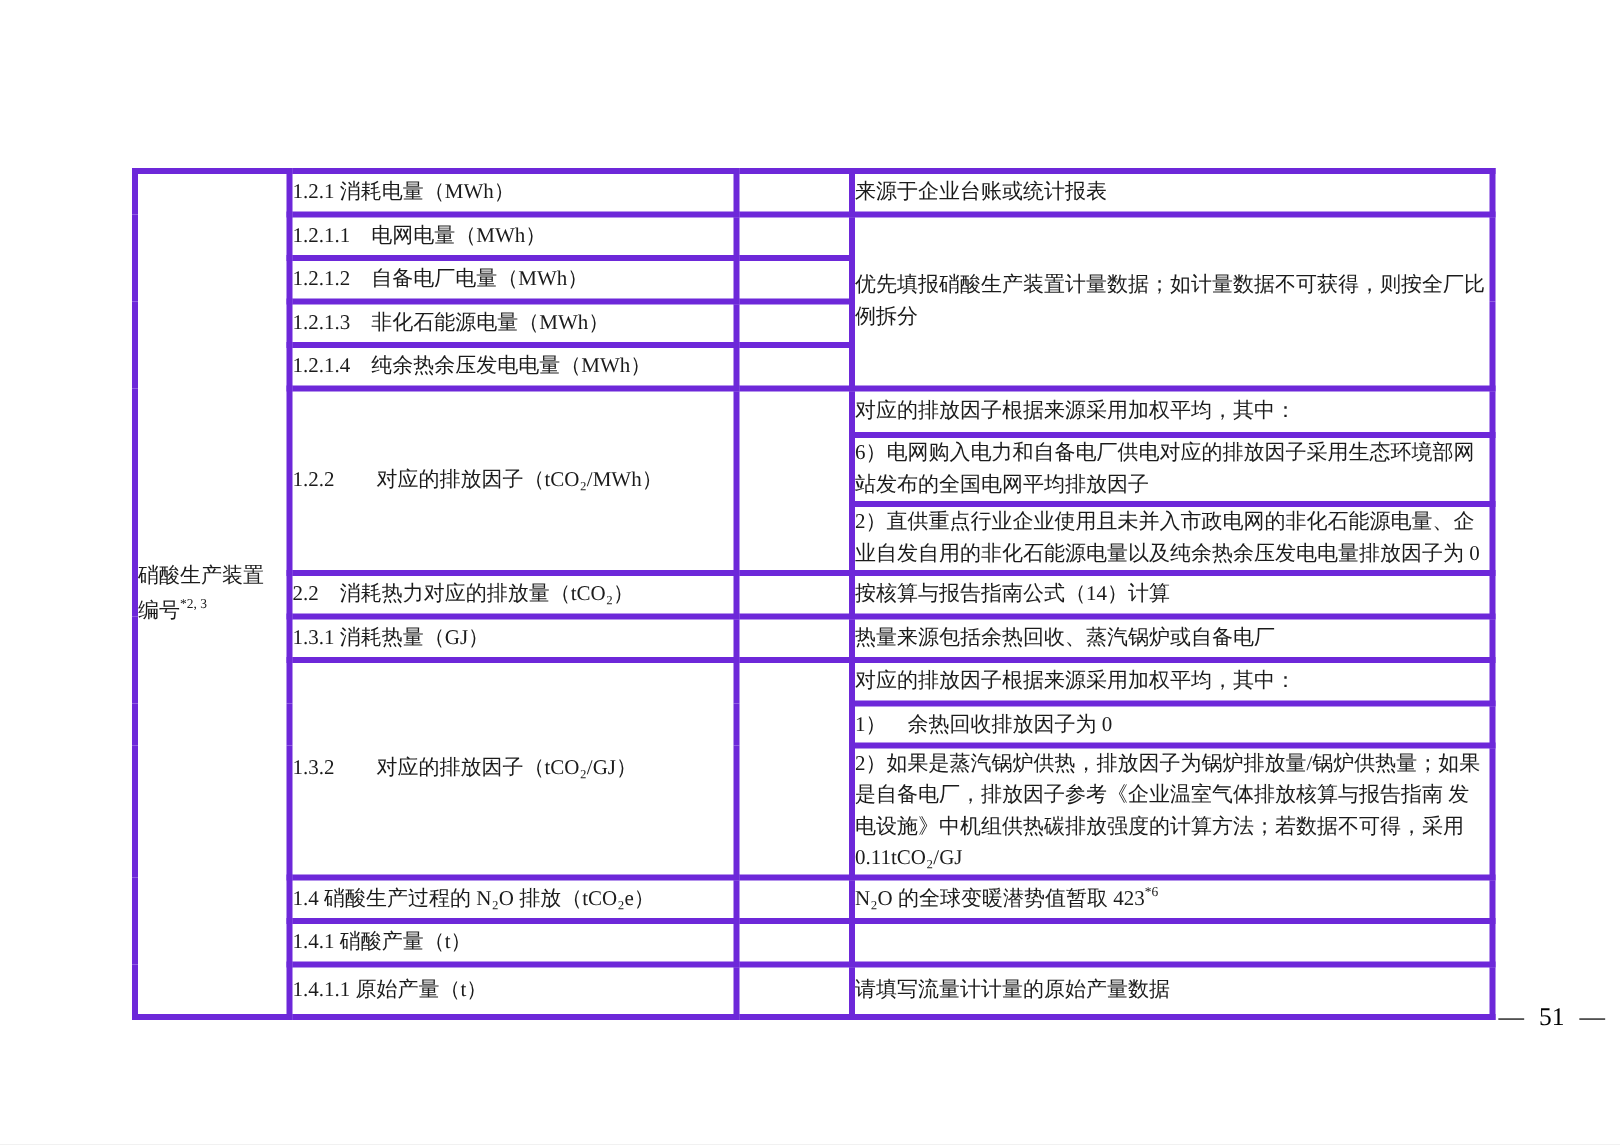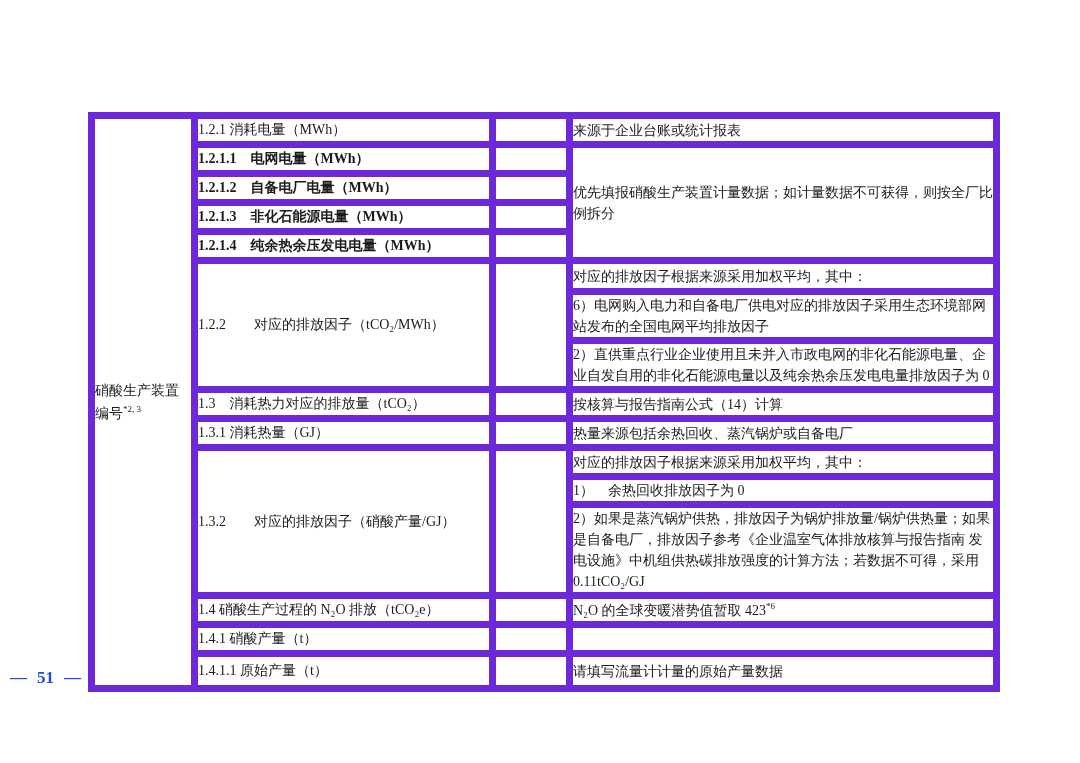--- a/index.html
+++ b/index.html
@@ -12,21 +12,21 @@
     overflow:hidden;
   }
   table.doc-table{
     position:absolute;
     left:88px;top:112px;
     border-collapse:collapse;
     table-layout:fixed;
     border:2px solid #3a3a3a;
   }
   table.doc-table td{
-    border:7px solid #6d28d9;
+    border:4px solid #6d28d9;
     font-size:14px;
     vertical-align:middle;
     padding:0;
     overflow:hidden;
   }
   col.c-device{width:103px;}
   col.c-label{width:298px;}
   col.c-value{width:77px;}
   col.c-note{width:427px;}
 
@@ -38,40 +38,39 @@
     text-align:left;
     line-height:18px;
     padding-right:4px;
   }
   td.note-cell{
     text-align:left;
     line-height:21px;
     padding:2px 6px 2px 6px;
   }
   .ind38{padding-left:38px;}
-  .ind56{padding-left:56px;font-weight:bold;}
+  .ind56{padding-left:56px;}
   .ind40{padding-left:40px;}
   .ind25{padding-left:25px;}
   .ind37{padding-left:37px;}
   .ind4{padding-left:4px;}
   .ind57{padding-left:57px;}
 
   .sup{
     font-size:9px;
     vertical-align:super;
     line-height:0;
   }
   .page-number{
     position:absolute;
     left:0;top:668px;
     width:100%;
-    text-align:left;
+    text-align:right;
     font-size:17px;
-    color:#1d4ed8;
-    font-weight:bold;
+    color:#000000;
   }
   .page-number .dash{margin:0 10px;}
 </style>
 </head>
 <body>
 
 <div class="page">
 
   <table class="doc-table">
     <colgroup>
@@ -112,31 +111,31 @@
         <td rowspan="3"></td>
         <td class="note-cell">对应的排放因子根据来源采用加权平均，其中：</td>
       </tr>
       <tr style="height:43px;">
         <td class="note-cell">6）电网购入电力和自备电厂供电对应的排放因子采用生态环境部网站发布的全国电网平均排放因子</td>
       </tr>
       <tr style="height:44px;">
         <td class="note-cell">2）直供重点行业企业使用且未并入市政电网的非化石能源电量、企业自发自用的非化石能源电量以及纯余热余压发电电量排放因子为 0</td>
       </tr>
       <tr style="height:29px;">
-        <td class="label-cell ind25">1.3　消耗热力对应的排放量（tCO₂）</td>
+        <td class="label-cell ind25">2.2　消耗热力对应的排放量（tCO₂）</td>
         <td></td>
         <td class="note-cell">按核算与报告指南公式（14）计算</td>
       </tr>
       <tr style="height:29px;">
         <td class="label-cell ind37">1.3.1 消耗热量（GJ）</td>
         <td></td>
         <td class="note-cell">热量来源包括余热回收、蒸汽锅炉或自备电厂</td>
       </tr>
       <tr style="height:29px;">
-        <td class="label-cell ind40" rowspan="3">1.3.2　　对应的排放因子（硝酸产量/GJ）</td>
+        <td class="label-cell ind40" rowspan="3">1.3.2　　对应的排放因子（tCO₂/GJ）</td>
         <td rowspan="3"></td>
         <td class="note-cell">对应的排放因子根据来源采用加权平均，其中：</td>
       </tr>
       <tr style="height:28px;">
         <td class="note-cell">1）　余热回收排放因子为 0</td>
       </tr>
       <tr style="height:65px;">
         <td class="note-cell">2）如果是蒸汽锅炉供热，排放因子为锅炉排放量/锅炉供热量；如果是自备电厂，排放因子参考《企业温室气体排放核算与报告指南 发电设施》中机组供热碳排放强度的计算方法；若数据不可得，采用 0.11tCO₂/GJ</td>
       </tr>
       <tr style="height:29px;">

